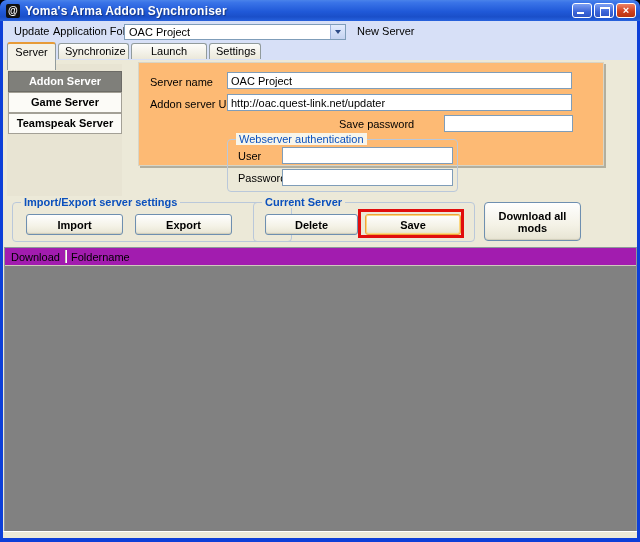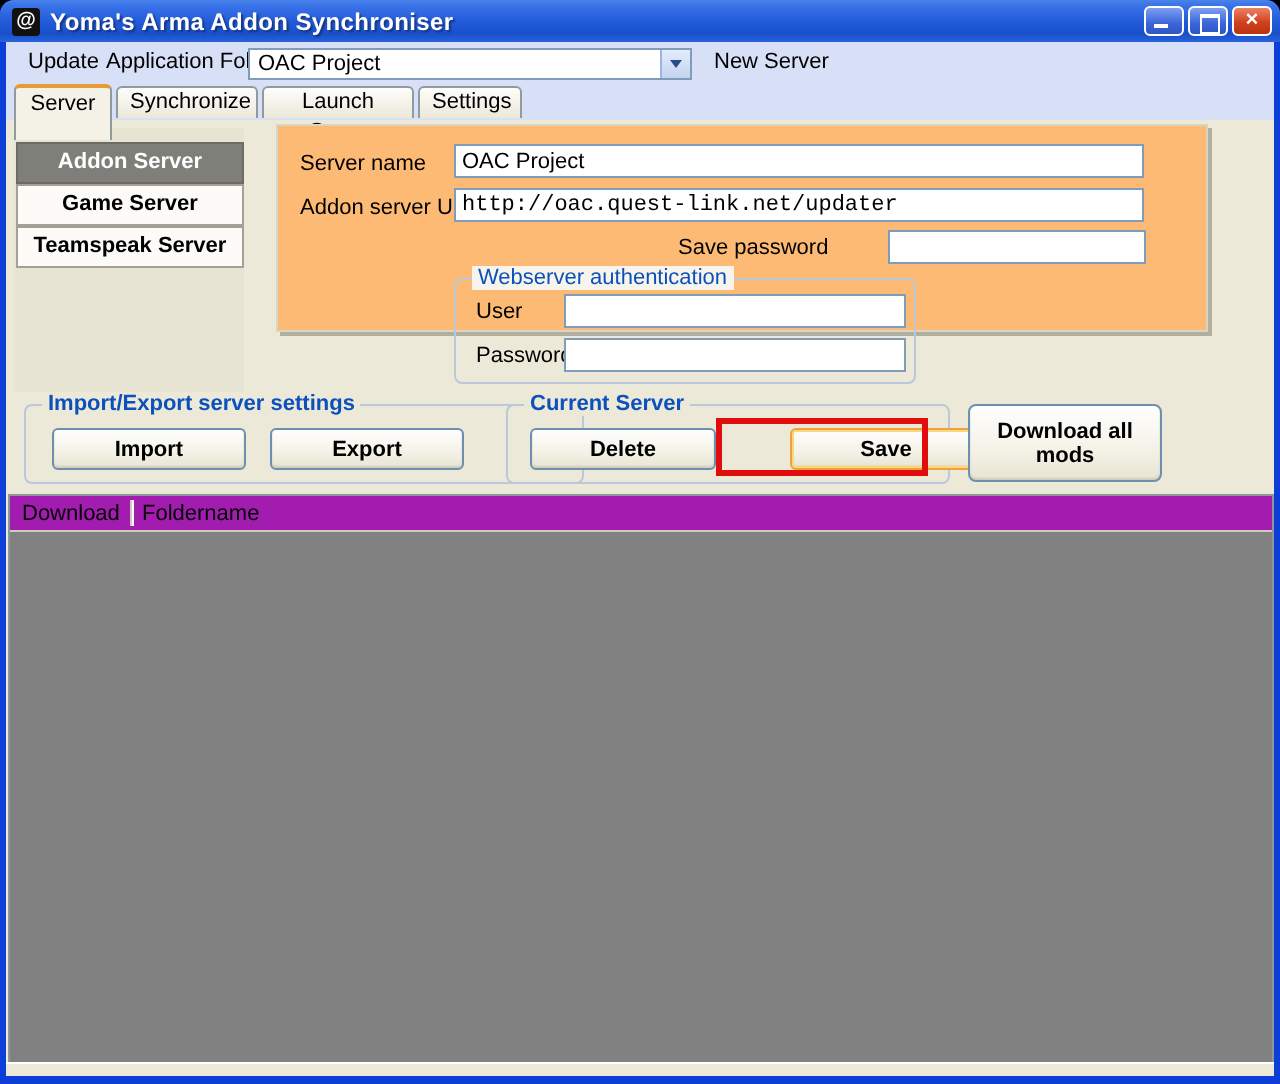--- a/index.html
+++ b/index.html
@@ -42,21 +42,21 @@
     border:1px solid #d8d5c6;box-shadow:2px 2px 0 #b2af9f;}
   .flabel{position:absolute;font-size:11px;color:#000;}
   .tbox{position:absolute;background:#fff;border:1px solid #7f9db9;font-size:11px;padding:1px 3px;height:17px;color:#000;}
   .groupbox{position:absolute;border:1px solid #bac8da;border-radius:4px;}
   .grouptitle{position:absolute;top:-7px;left:8px;padding:0 3px;font-size:11px;color:#0b50bd;line-height:12px;}
   .grouptitle.bold{font-weight:bold;}
   
   .xpbtn{position:absolute;border:1px solid #6e8fb0;border-radius:3px;font-size:11px;font-weight:bold;color:#000;
     background:linear-gradient(180deg,#fefefe,#f4f2e6 60%,#e7e4d3);text-align:center;
     box-shadow:inset 0 -1px 1px #cfccba;display:flex;align-items:center;justify-content:center;}
-  .xpbtn.default{border:1px solid #efa23b;box-shadow:inset 0 0 0 1px #fbd77f, inset 0 -1px 1px #e8c56a;margin-left:30px;}
+  .xpbtn.default{border:1px solid #efa23b;box-shadow:inset 0 0 0 1px #fbd77f, inset 0 -1px 1px #e8c56a;}
   .highlight-box{position:absolute;border:3px solid #e10d0d;z-index:9;pointer-events:none;}
   
   .modlist{position:absolute;left:4px;top:247px;width:633px;height:284px;border:1px solid #8e9899;background:#818181;}
   .list-header{position:absolute;left:0;top:0;width:100%;height:18px;background:#a21caf;border-bottom:1px solid #cdcabc;font-size:11px;}
   .col-h{position:absolute;top:2px;line-height:14px;color:#000;}
   .col-sep{position:absolute;top:2px;width:1px;height:13px;background:#cfccbe;box-shadow:1px 0 0 #fff;}
   .list-body{position:absolute;left:0;top:18px;width:100%;height:265px;background:#818181;}
   .bottom-strip{position:absolute;left:3px;top:531px;width:634px;height:7px;background:#ece9d8;border-top:1px solid #fff;}
 </style>
 </head>
@@ -97,21 +97,21 @@
 
   <div class="left-panel"></div>
   <div class="stype selected" style="left:8px;top:71px;">Addon Server</div>
   <div class="stype" style="left:8px;top:92px;">Game Server</div>
   <div class="stype" style="left:8px;top:113px;">Teamspeak Server</div>
 
   <div class="form-panel">
     <div class="flabel" style="left:11px;top:13px;">Server name</div>
     <input class="tbox" style="left: 88px; top: 9px; width: 345px;" value="OAC Project">
     <div class="flabel" style="left:11px;top:35px;">Addon server URL</div>
-    <input class="tbox" style="left: 88px; top: 31px; width: 345px; font-family: Liberation Mono, monospace;" value="http://oac.quest-link.net/updater">
+    <input class="tbox" style="left: 88px; top: 31px; width: 345px;" value="http://oac.quest-link.net/updater">
     <div class="flabel" style="left:200px;top:55px;">Save password</div>
     <input class="tbox" style="left: 305px; top: 52px; width: 129px;" value="">
 
     <div class="groupbox" style="left:88px;top:76px;width:231px;height:53px;">
       <div class="grouptitle" style="background:#f7f5eb;">Webserver authentication</div>
       <div class="flabel" style="left:10px;top:10px;">User</div>
       <input class="tbox" style="left: 54px; top: 7px; width: 171px;" value="">
       <div class="flabel" style="left:10px;top:32px;">Password</div>
       <input class="tbox" style="left: 54px; top: 29px; width: 171px;" value="">
     </div>

